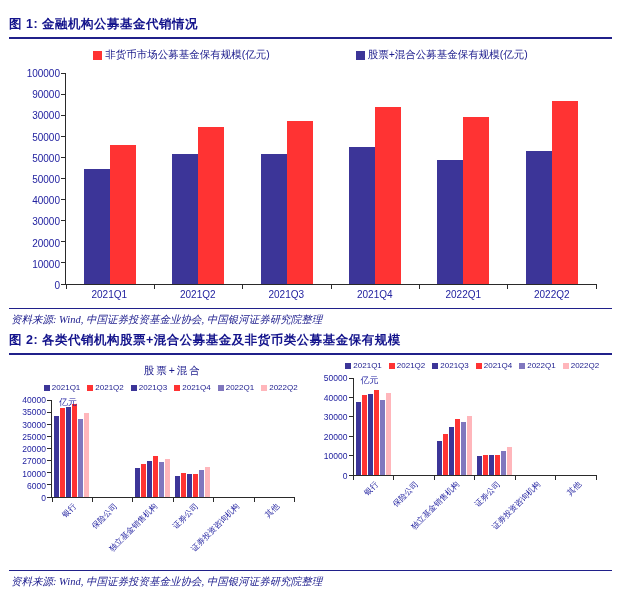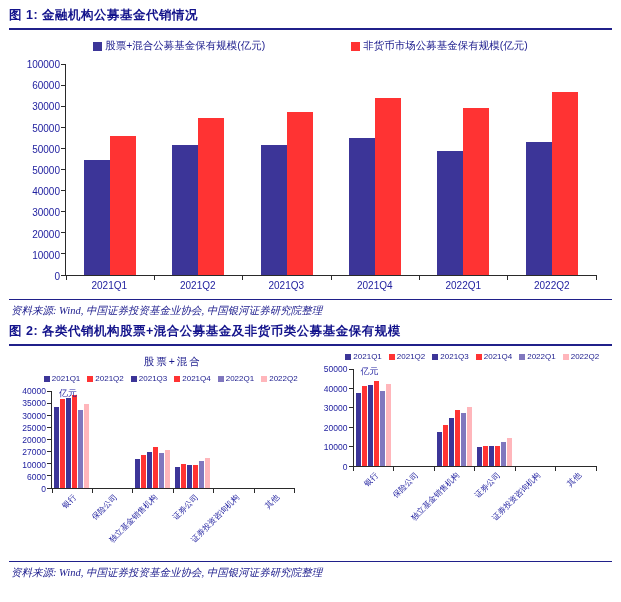--- a/index.html
+++ b/index.html
@@ -3,21 +3,21 @@
 <meta charset="utf-8">
 <style>
   * { box-sizing: border-box; margin: 0; padding: 0; }
   html,body { background:#ffffff; }
   body {
     width: 621px; height: 602px;
     font-family: "Liberation Sans", sans-serif;
     color: #1A1A8C;
     overflow: hidden;
   }
-  .page { padding: 5px 9px 0 9px; }
+  .page { padding: 14px 9px 0 9px; }
 
   .fig-title {
     font-size: 12.5px; font-weight: bold; color: #14148C;
     letter-spacing: 0.5px; padding: 2px 0 4px 0;
   }
   .rule-strong { height: 2px; background: #20208A; margin-bottom: 2px; }
 
   .source-row {
     border-top: 1.5px solid #20208A;
     padding: 4px 0 3px 2px;
@@ -84,41 +84,41 @@
 
 <div class="page">
 
   <div class="fig-title">图 1: 金融机构公募基金代销情况</div>
   <div class="rule-strong"></div>
 
   <div class="chart1">
     <div class="legend-slot">
         <div class="legend">
           <span class="legend-item">
+            <span class="swatch" style="background: rgb(255, 51, 51);"></span>
+            <span class="legend-label">非货币市场公募基金保有规模(亿元)</span>
+          </span>
+          <span class="legend-item">
             <span class="swatch" style="background: rgb(60, 53, 152);"></span>
             <span class="legend-label">股票+混合公募基金保有规模(亿元)</span>
-          </span>
-          <span class="legend-item">
-            <span class="swatch" style="background: rgb(255, 51, 51);"></span>
-            <span class="legend-label">非货币市场公募基金保有规模(亿元)</span>
           </span>
         </div>
       </div>
     <div class="chart-wrap">
       <div class="ygutter">
           <div class="ytick" style="bottom: 0%;">0</div>
           <div class="ytick" style="bottom: 10%;">10000</div>
           <div class="ytick" style="bottom: 20%;">20000</div>
           <div class="ytick" style="bottom: 30%;">30000</div>
           <div class="ytick" style="bottom: 40%;">40000</div>
           <div class="ytick" style="bottom: 50%;">50000</div>
           <div class="ytick" style="bottom: 60%;">50000</div>
           <div class="ytick" style="bottom: 70%;">50000</div>
           <div class="ytick" style="bottom: 80%;">30000</div>
-          <div class="ytick" style="bottom: 90%;">60000</div>
+          <div class="ytick" style="bottom: 90%;">90000</div>
           <div class="ytick" style="bottom: 100%;">100000</div>
         </div>
       <div class="plot">
           <div class="ymark" style="bottom: calc(0% - 0.5px);"></div>
           <div class="ymark" style="bottom: calc(10% - 0.5px);"></div>
           <div class="ymark" style="bottom: calc(20% - 0.5px);"></div>
           <div class="ymark" style="bottom: calc(30% - 0.5px);"></div>
           <div class="ymark" style="bottom: calc(40% - 0.5px);"></div>
           <div class="ymark" style="bottom: calc(50% - 0.5px);"></div>
           <div class="ymark" style="bottom: calc(60% - 0.5px);"></div>

